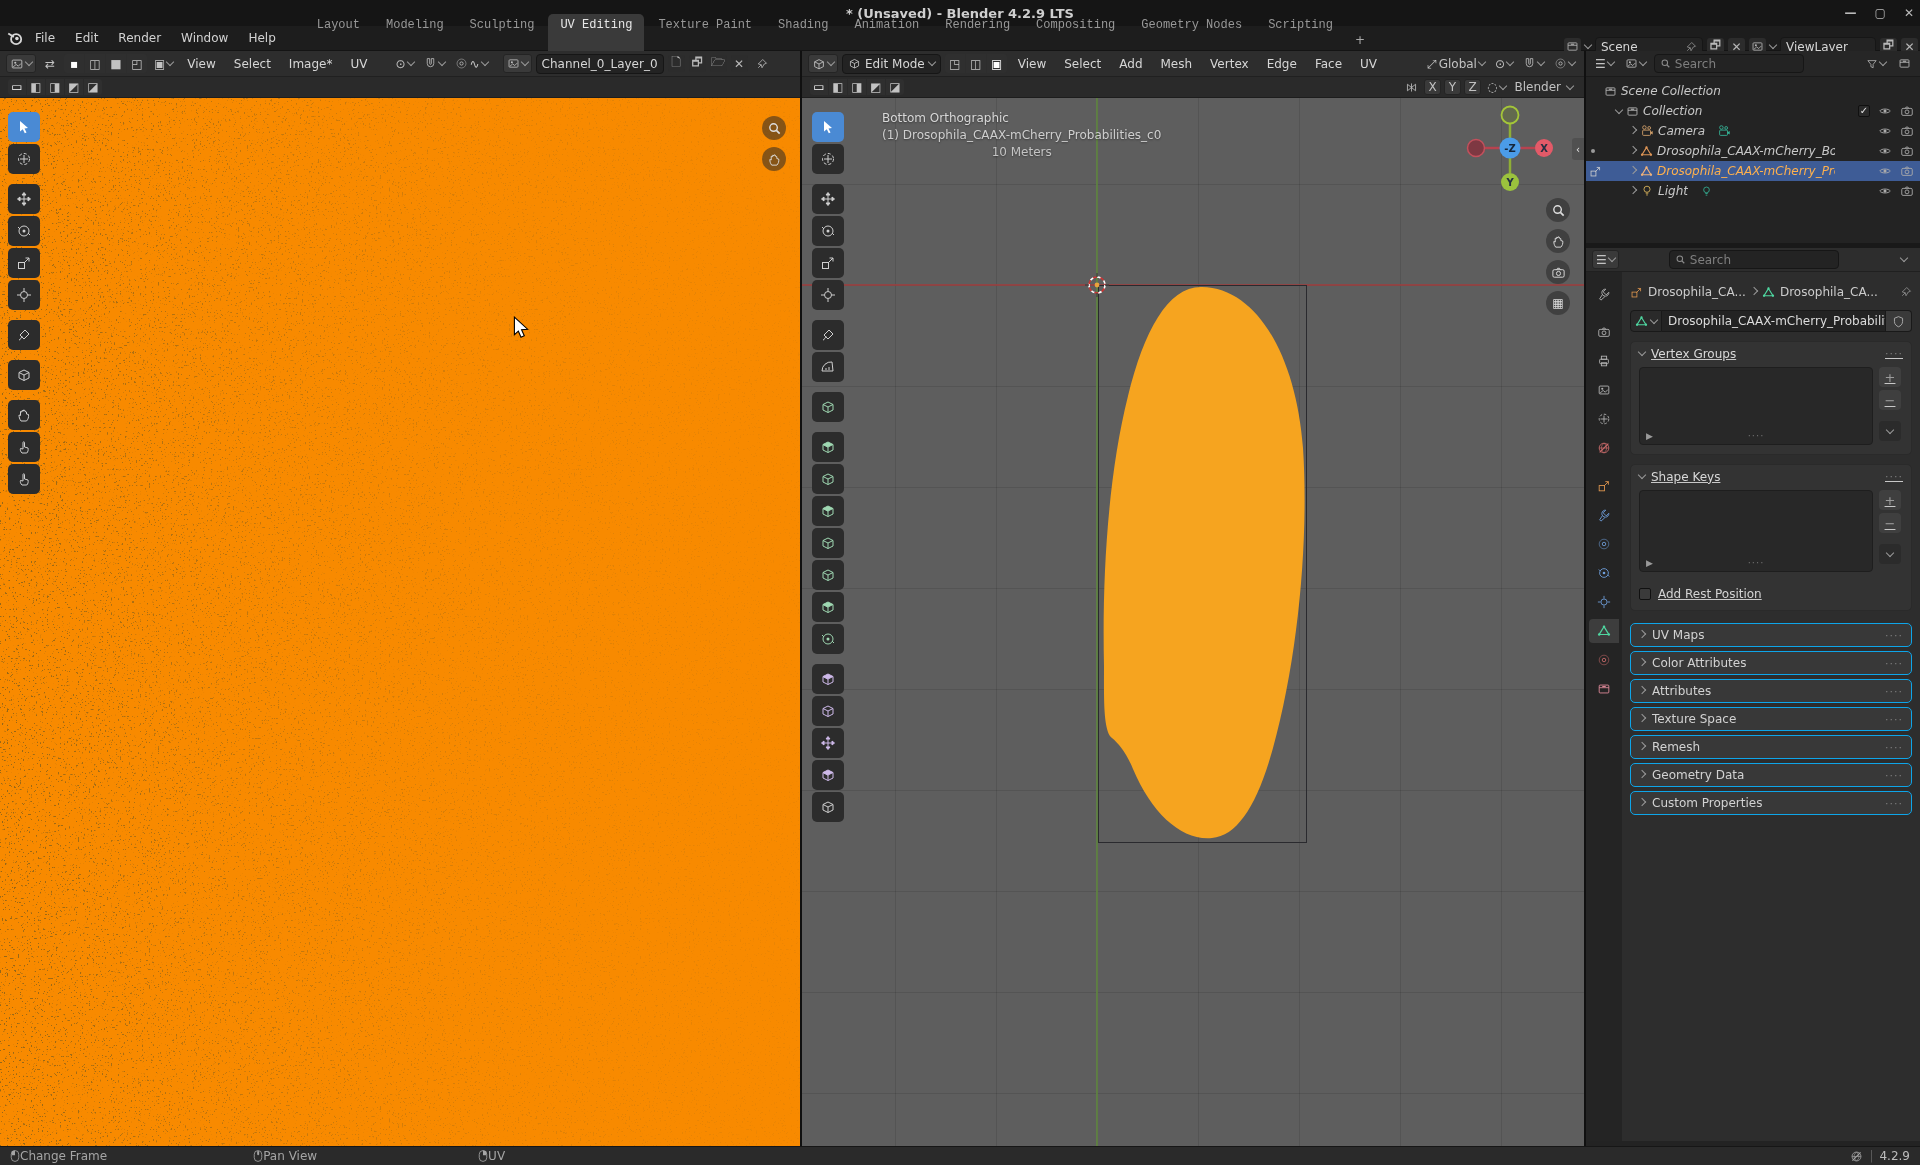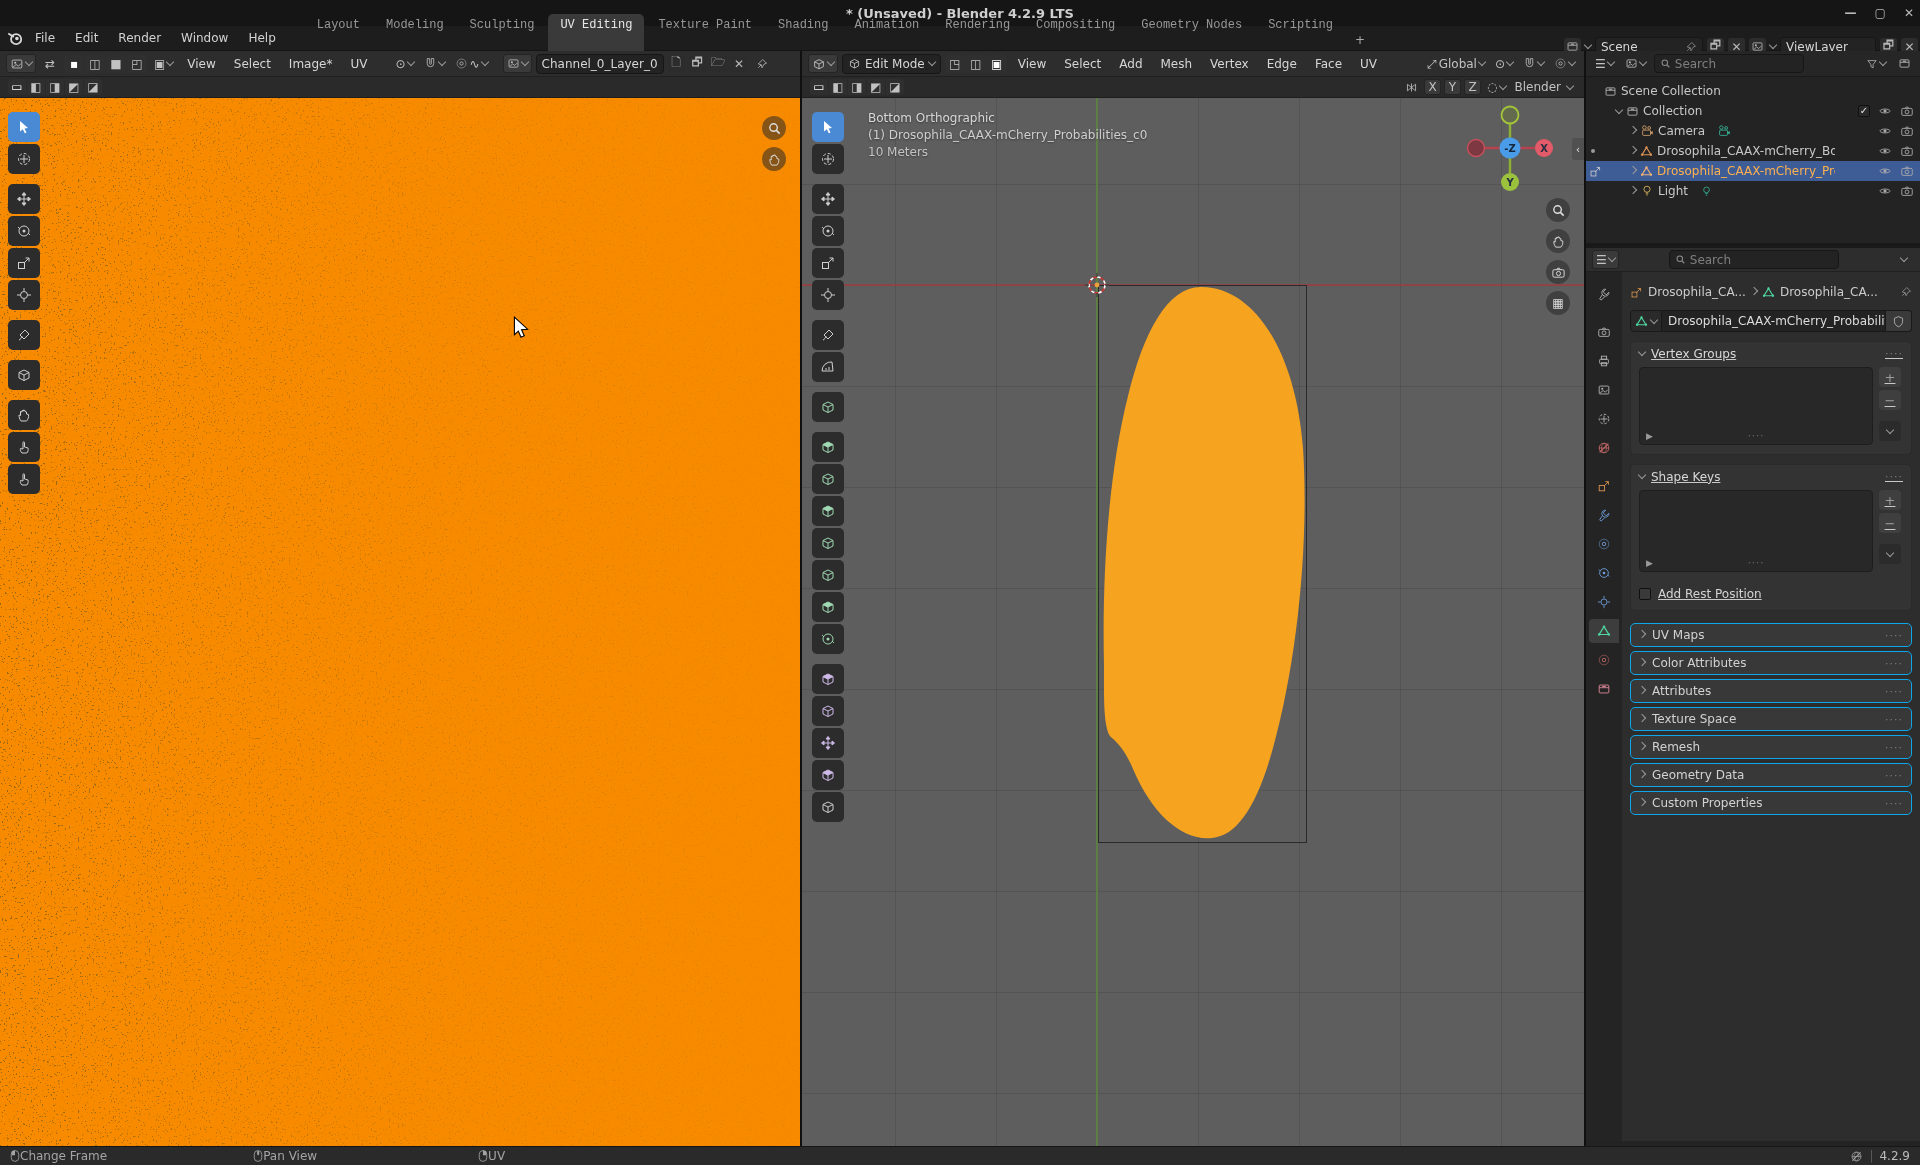--- a/index.html
+++ b/index.html
@@ -58,34 +58,34 @@
   
   .vp-canvas { position:relative; width:782px; height:1048px; background:#5e5e5e; overflow:hidden; }
   .vp-grid { position:absolute; inset:0;
     background-image:
       linear-gradient(to right, rgba(0,0,0,0.10) 1px, transparent 1px),
       linear-gradient(to bottom, rgba(0,0,0,0.10) 1px, transparent 1px);
     background-size:101px 101px; background-position:295px 187px; }
   .axis-x { position:absolute; left:0; top:186px; width:100%; height:2px; background:rgba(160,62,62,.75); }
   .axis-y { position:absolute; left:294px; top:0; width:2px; height:100%; background:rgba(96,138,62,.75); }
   .wire-rect { position:absolute; left:296px; top:187px; width:209px; height:558px; border:1.5px solid #2a2a2e; }
-  .vp-text { position:absolute; left:66px; top:12px; line-height:17px; color:#d8d8d8; text-shadow:0 1px 2px rgba(0,0,0,.4); }
+  .vp-text { position:absolute; left:80px; top:12px; line-height:17px; color:#d8d8d8; text-shadow:0 1px 2px rgba(0,0,0,.4); }
   .vp-text .dim { color:#cfcfcf; }
-  .vp-text .dim2 { color:#c4c4c4; }
+  .vp-text .dim2 { color:#c4c4c4;text-align:center; }
   .gizmo { position:absolute; right:26px; top:6px; }
   .g-label { font-size:10px; font-weight:bold; fill:#243042; }
   .sidebar-arrow { position:absolute; right:0px; top:40px; color:#e8e8e8; background:rgba(60,60,60,.4);
     width:12px; height:22px; border-radius:3px 0 0 3px; display:flex; align-items:center; justify-content:center; font-size:10px; }
 
   
   .ol-filter { height:26px; background:#262626; display:flex; align-items:center; gap:5px; padding:0 6px; border-bottom:1px solid #1a1a1a; }
   .ol-search { flex:1; max-width:150px; }
   .ol-search .ph { color:#7f7f7f; }
   .ol-tree { background:#232323; padding-top:4px; height:166px; }
-  .ol-row { height:20px; display:flex; align-items:center; gap:4px; padding-right:6px; position:relative; }
+  .ol-row { height:20px; display:flex; align-items:center; gap:4px; padding-right:6px; position:relative;font-style:italic; }
   .ol-row .lbl { white-space:nowrap; overflow:hidden; }
   .ol-row.sel { background:#3e5c96; }
   .ol-row.sel .lbl { color:#ffb14e; }
   .ol-right { margin-left:auto; display:flex; gap:8px; align-items:center; color:#ababab; }
   .gutter-dot { position:absolute; left:5px; width:4px; height:4px; border-radius:2px; background:#9a9a9a; }
   .checkbox { width:12px; height:12px; border-radius:2px; background:#2a2a2a; border:1px solid #101010;
     color:#e6e6e6; font-size:10px; line-height:10px; display:flex; align-items:center; justify-content:center; }
   .splitter { height:5px; background:#191919; }
 
   

